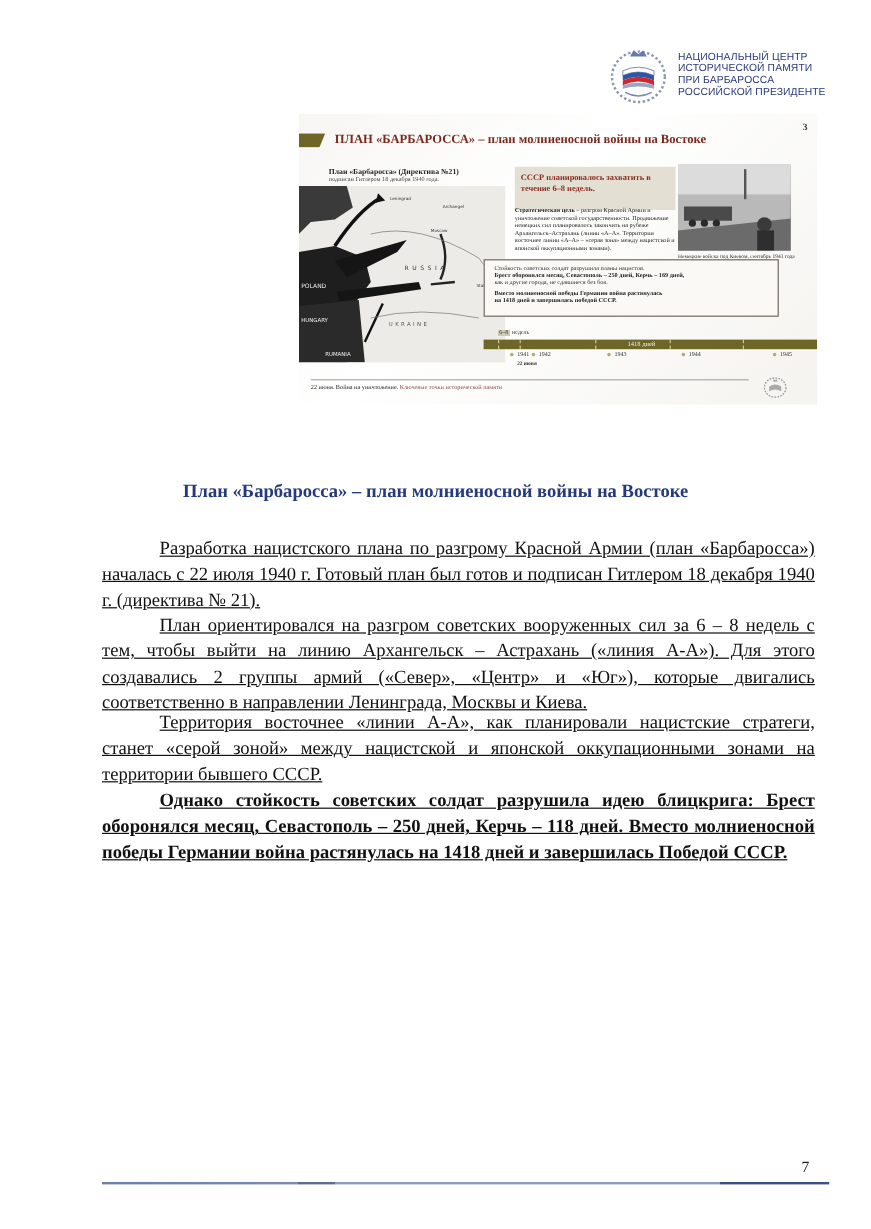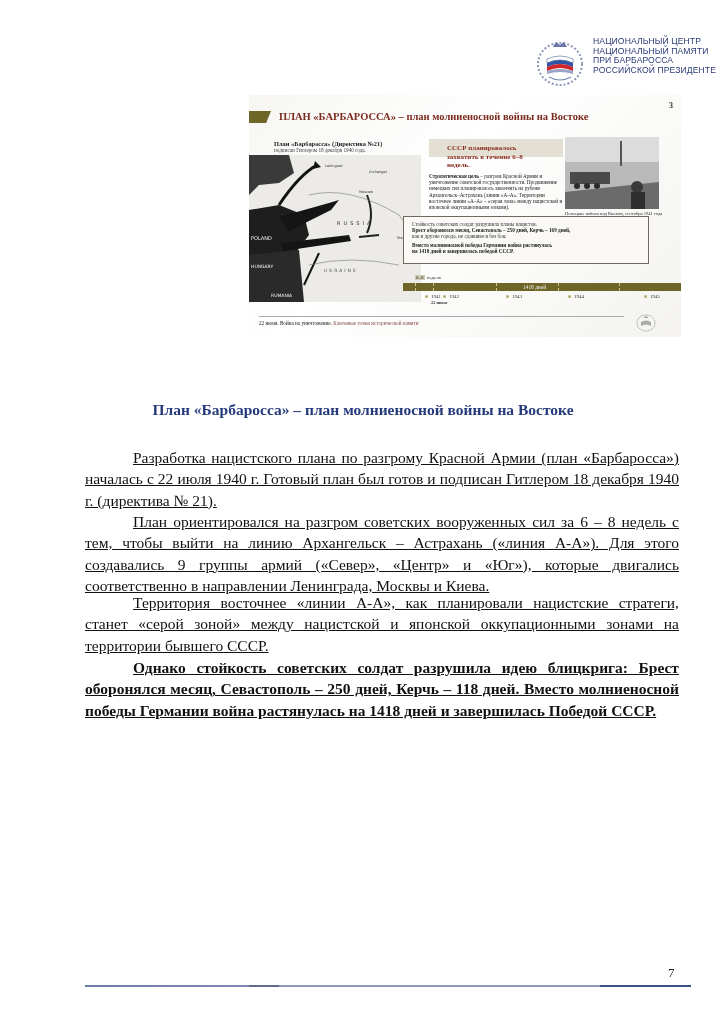--- a/index.html
+++ b/index.html
@@ -1,36 +1,36 @@
 <!DOCTYPE html>
 <html><head>
 <meta charset="utf-8">
 <style>
   * { box-sizing: border-box; margin: 0; padding: 0; }
   html, body { width: 726px; height: 1024px; background: #ffffff; overflow: hidden; }
   body { position: relative; font-family: "Liberation Serif", serif; color: #111; }
 
   
-  .logo { position: absolute; left: 531px; top: 37px; display: flex; align-items: flex-start; }
+  .logo { position: absolute; left: 503px; top: 37px; display: flex; align-items: center; }
   .logo-emblem { width: 58px; height: 50px; position: relative; }
   .logo-text { margin-left: 4px; font-family: "Liberation Sans", sans-serif; font-size: 8.6px; line-height: 9.6px; color: #2b3a78; font-weight: normal; letter-spacing: 0.1px; }
   .logo-text div { white-space: nowrap; }
 
   
   .slide { position: absolute; left: 249px; top: 95px; width: 432px; height: 242px; background: linear-gradient(135deg,#f7f6f3 0%,#ffffff 40%,#f4f3ef 100%); overflow: hidden; }
   .slide-num { position: absolute; right: 8px; top: 6px; font-size: 8px; font-weight: bold; color: #333; }
   .slide-flag { position: absolute; left: 0; top: 16px; width: 22px; height: 12px; background: #6e6627; clip-path: polygon(0 0,100% 0,78% 100%,0 100%); }
   .slide-title { position: absolute; left: 30px; top: 16px; font-size: 10.5px; font-weight: bold; color: #7b2a1e; white-space: nowrap; }
   .map-caption { position: absolute; left: 25px; top: 45px; font-size: 6.4px; line-height: 7px; }
   .map-caption .t1 { font-weight: bold; color: #222; }
   .map-caption .t2 { color: #444; font-size: 5.2px; }
   .map { position: absolute; left: 0; top: 60px; width: 172px; height: 147px; background: #e9e9e6; overflow: hidden; }
   .olive-sq { position: absolute; left: 156px; top: 155px; width: 22px; height: 9px; background: #6e6627; }
 
-  .goal-box { position: absolute; left: 180px; top: 44px; width: 134px; height: 18px; background: #e3dfd3; padding: 5px 18px; font-size: 7px; line-height: 8.5px; color: #8b2b1f; font-weight: bold; }
+  .goal-box { position: absolute; left: 180px; top: 44px; width: 134px; height: 36px; background: #e3dfd3; padding: 5px 5px; font-size: 7px; line-height: 8.5px; color: #8b2b1f; font-weight: bold; }
   .goal-text { position: absolute; left: 180px; top: 78px; width: 134px; font-size: 5.2px; line-height: 6.2px; color: #222; }
   .goal-text b { font-weight: bold; }
 
   .photo { position: absolute; left: 316px; top: 42px; width: 94px; height: 72px; background: linear-gradient(180deg,#cfcfcf 0%,#8c8c8c 40%,#5b5b5b 70%,#7a7a7a 100%); overflow: hidden; }
   .photo-caption { position: absolute; left: 316px; top: 116px; width: 100px; font-size: 4.6px; line-height: 5.4px; color: #333; }
 
   .result-box { position: absolute; left: 154px; top: 121px; width: 246px; height: 48px; border: 1.5px solid #6f6a5e; background: #faf9f6; padding: 4px 8px; font-size: 5.2px; line-height: 6.2px; color: #333; }
   .result-box b { font-weight: bold; color: #222; }
 
   .weeks-label { position: absolute; left: 166px; top: 180px; font-size: 5px; color: #333; }
@@ -70,21 +70,21 @@
       <path d="M22 10 l3 -5 l4 3 l4 -3 l3 5 z" fill="#6a77a8"></path>
       <path d="M16 22 q13 -6 26 0 v4 q-13 -6 -26 0 z" fill="#ffffff" stroke="#7a86b3" stroke-width="0.8"></path>
       <path d="M16 26 q13 -6 26 0 v4 q-13 -6 -26 0 z" fill="#2f55a4"></path>
       <path d="M16 30 q13 -6 26 0 v4 q-13 -6 -26 0 z" fill="#d2262d"></path>
       <path d="M16 34 q13 -4 26 0 v3 q-13 -4 -26 0 z" fill="#9aa4c6"></path>
       <path d="M18 40 q11 6 22 0" fill="none" stroke="#7a86b3" stroke-width="1.2"></path>
     </svg>
   </div>
   <div class="logo-text">
     <div>НАЦИОНАЛЬНЫЙ ЦЕНТР</div>
-    <div>НАЦИОНАЛЬНЫЙ ПАМЯТИ</div>
+    <div>ИСТОРИЧЕСКОЙ ПАМЯТИ</div>
     <div>ПРИ БАРБАРОССА</div>
     <div>РОССИЙСКОЙ ПРЕЗИДЕНТЕ</div>
   </div>
 </div>
 
 <div class="slide">
   <div class="slide-num">3</div>
   <div class="slide-flag"></div>
   <div class="slide-title">ПЛАН «БАРБАРОССА» – план молниеносной войны на Востоке</div>
 
@@ -170,18 +170,18 @@
       <ellipse cx="11" cy="9" rx="9" ry="8" fill="none" stroke="#999" stroke-width="1" stroke-dasharray="1.5 1"></ellipse>
       <path d="M6 8 q5 -3 10 0 v4 q-5 -3 -10 0 z" fill="#aaa"></path>
       <path d="M9 4 l1 -2 l1 1 l1 -1 l1 2 z" fill="#999"></path>
     </svg>
   </div>
 </div>
 
 <div class="doc-title">План «Барбаросса» – план молниеносной войны на Востоке</div>
 
 <div class="para p1"><span class="indent"></span><span>Разработка нацистского плана по разгрому Красной Армии (план «Барбаросса») началась с 22 июля 1940 г. Готовый план был готов и подписан Гитлером 18 декабря 1940 г. (директива № 21).</span></div>
-<div class="para p2"><span class="indent"></span><span>План ориентировался на разгром советских вооруженных сил за 6 – 8 недель с тем, чтобы выйти на линию Архангельск – Астрахань («линия А-А»). Для этого создавались 9 группы армий («Север», «Центр» и «Юг»), которые двигались соответственно в направлении Ленинграда, Москвы и Киева.</span></div>
+<div class="para p2"><span class="indent"></span><span>План ориентировался на разгром советских вооруженных сил за 6 – 8 недель с тем, чтобы выйти на линию Архангельск – Астрахань («линия А-А»). Для этого создавались 2 группы армий («Север», «Центр» и «Юг»), которые двигались соответственно в направлении Ленинграда, Москвы и Киева.</span></div>
 <div class="para p3"><span class="indent"></span><span>Территория восточнее «линии А-А», как планировали нацистские стратеги, станет «серой зоной» между нацистской и японской оккупационными зонами на территории бывшего СССР.</span></div>
 <div class="para p4"><span class="indent"></span><span>Однако стойкость советских солдат разрушила идею блицкрига: Брест оборонялся месяц, Севастополь – 250 дней, Керчь – 118 дней. Вместо молниеносной победы Германии война растянулась на 1418 дней и завершилась Победой СССР.</span></div>
 
 <div class="page-num">7</div>
 <div class="footer-line"></div>
 
 </body></html>

